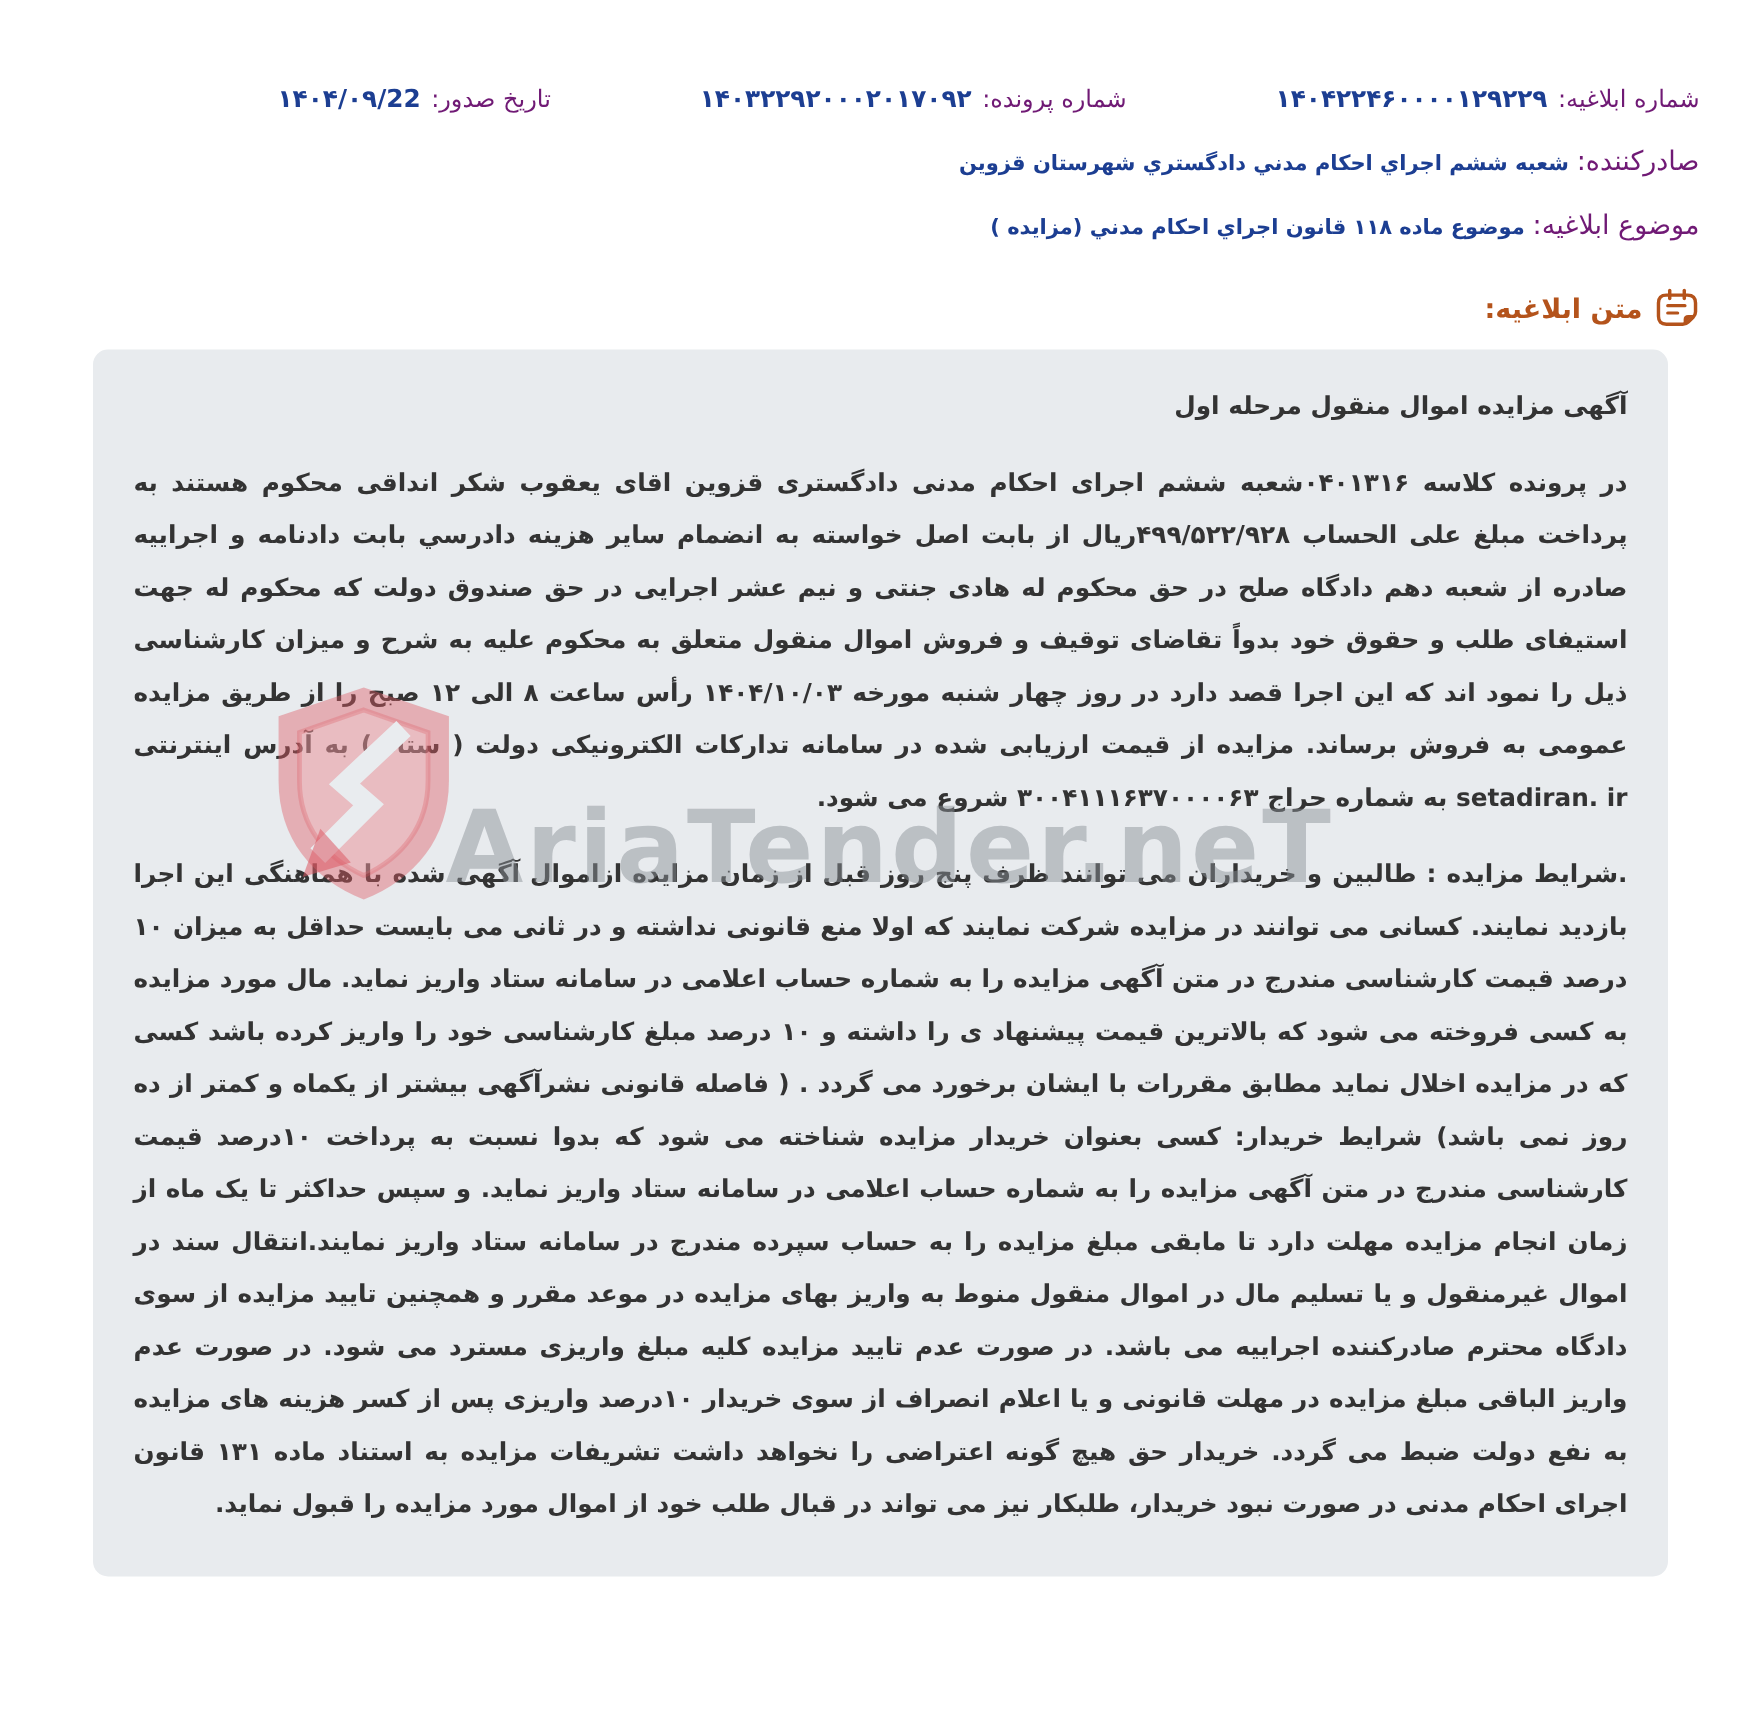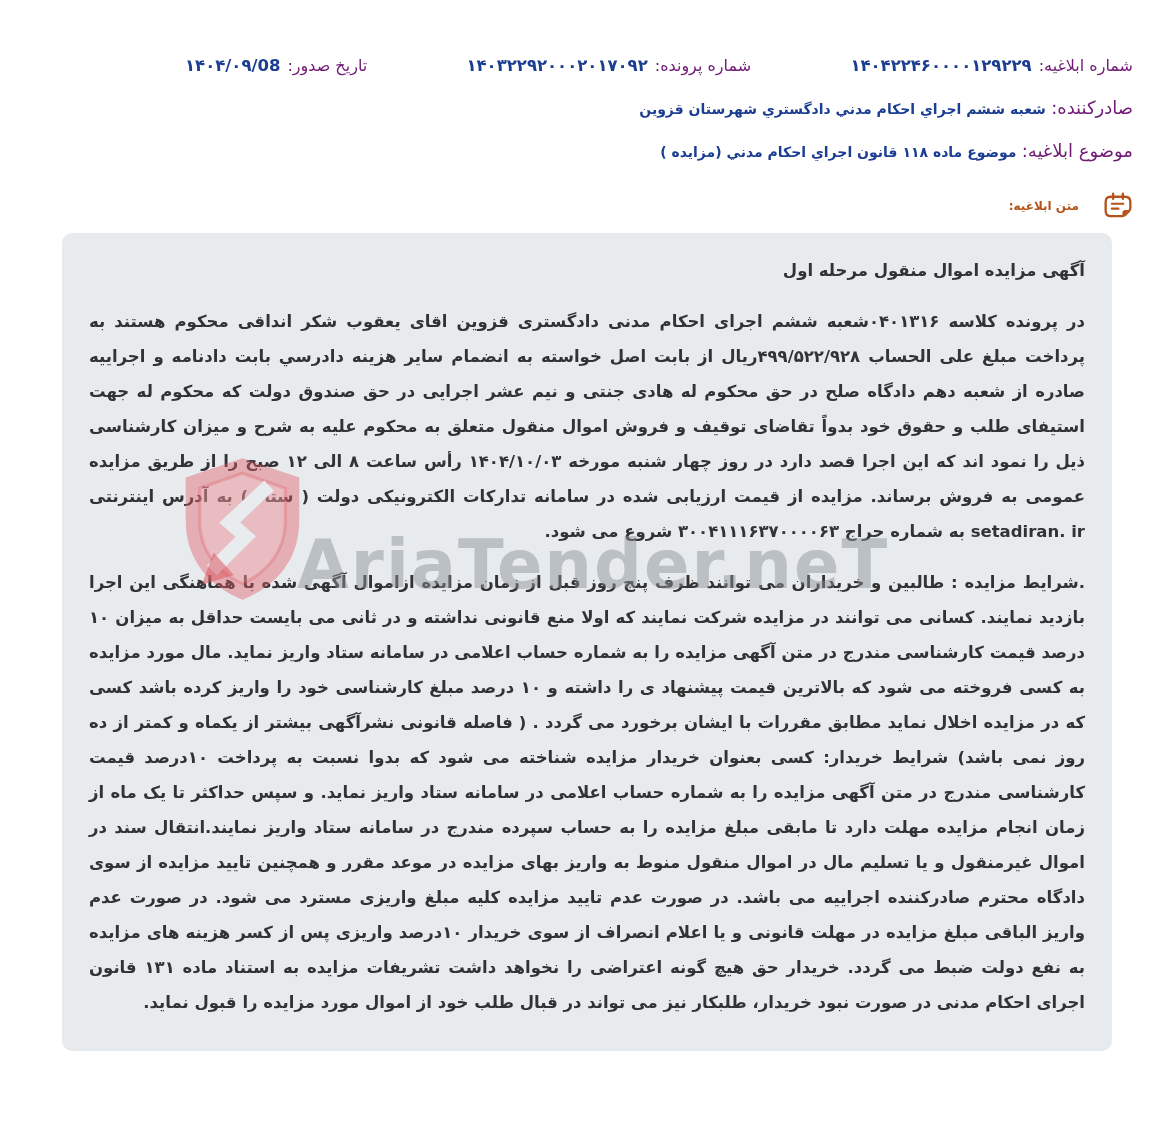--- a/index.html
+++ b/index.html
@@ -25,22 +25,22 @@
     margin:22px 41px 0 40px;
     text-align:right;
     font-size:16.5px;
   }
   .issuer-row .meta-label, .subject-row .meta-label{ font-size:18px;margin-top:48px; }
   .issuer-row .meta-value, .subject-row .meta-value{ font-size:14px; }
 
   
   .section-header{
     margin:30px 41px 0 40px;
-    display:flex; align-items:center; justify-content:flex-start; gap:24px;
-    color:#b4531b; font-weight:bold; font-size:12px;
+    display:flex; align-items:center; justify-content:flex-start; gap:8px;
+    color:#b4531b; font-weight:bold; font-size:18px;
   }
   .note-icon{ width:30px; height:30px; flex:0 0 auto; }
 
   
   .notice-box{
     position:relative;
     margin:12px 62px 0 62px;
     width:1050px; height:818px;
     background:#e8ebee;
     border-radius:10px;
@@ -83,21 +83,21 @@
     <div class="meta-field">
       <span class="meta-label">شماره ابلاغیه:</span>
       <span class="meta-value">۱۴۰۴۲۲۴۶۰۰۰۰۱۲۹۲۲۹</span>
     </div>
     <div class="meta-field">
       <span class="meta-label">شماره پرونده:</span>
       <span class="meta-value">۱۴۰۳۲۲۹۲۰۰۰۲۰۱۷۰۹۲</span>
     </div>
     <div class="meta-field">
       <span class="meta-label">تاریخ صدور:</span>
-      <span class="meta-value">۱۴۰۴/۰۹/08</span>
+      <span class="meta-value">۱۴۰۴/۰۹/22</span>
     </div>
   </div>
 
   <div class="issuer-row">
     <span class="meta-label">صادرکننده:</span>
     <span class="meta-value">شعبه ششم اجراي احکام مدني دادگستري شهرستان قزوين</span>
   </div>
 
   <div class="subject-row">
     <span class="meta-label">موضوع ابلاغیه:</span>

